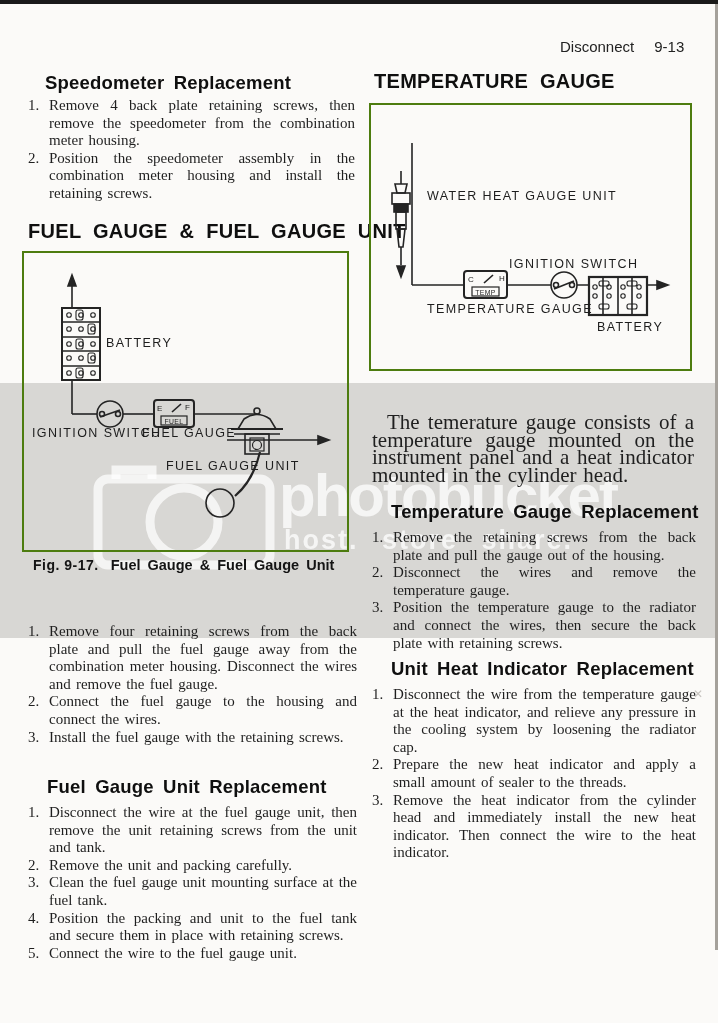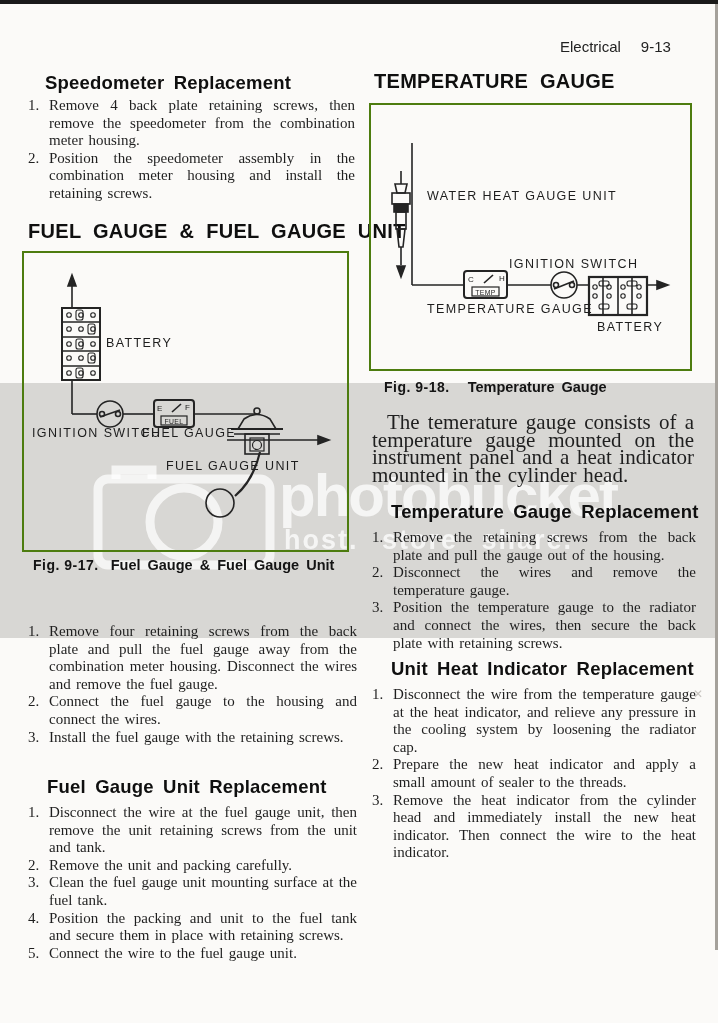--- a/index.html
+++ b/index.html
@@ -60,21 +60,21 @@
       <rect x="6" y="19" width="172" height="86" rx="10"></rect>
       <circle cx="92" cy="62" r="34"></circle>
     </g>
   </svg>
   <div class="wm wm-tagline">host. store share.</div>
   <div class="wm wm-brand">photobucket</div>
 
   <div class="content">
 
     <div class="header-right">
-      <span>Electrical</span>
+      <span>Disconnect</span>
       <span>9-13</span>
     </div>
 
     <div class="h2" style="left:30px;top:72px">Speedometer Replacement</div>
 
     <div class="steps" style="left:28px;top:97px;width:327px">
       <div class="step">
         <span class="n">1.</span>
         <span class="t">Remove 4 back plate retaining screws, then remove the speedometer from the combination meter housing.</span>
       </div>
@@ -271,24 +271,20 @@
         <text x="56" y="95">WATER HEAT GAUGE UNIT</text>
         <text x="138" y="163">IGNITION SWITCH</text>
         <text x="56" y="208">TEMPERATURE GAUGE</text>
         <text x="226" y="226">BATTERY</text>
         <text class="tiny" x="97" y="177">C</text>
         <text class="tiny" x="128" y="176">H</text>
         <text class="tiny2" x="114.5" y="189.5" text-anchor="middle">TEMP</text>
       </svg>
     </div>
 
-    <div class="caption" style="left:384px;top:379px;gap:18px">
-      <span class="fig-label">Fig. 9-18.</span>
-      <span class="fig-title">Temperature Gauge</span>
-    </div>
 
     <div class="para" style="left:372px;top:414px;width:322px">The temerature gauge consists of a temperature gauge mounted on the instrument panel and a heat indicator mounted in the cylinder head.</div>
 
     <div class="h2" style="left:376px;top:501px">Temperature Gauge Replacement</div>
 
     <div class="steps" style="left:372px;top:529px;width:324px">
       <div class="step">
         <span class="n">1.</span>
         <span class="t">Remove the retaining screws from the back plate and pull the gauge out of the housing.</span>
       </div>

